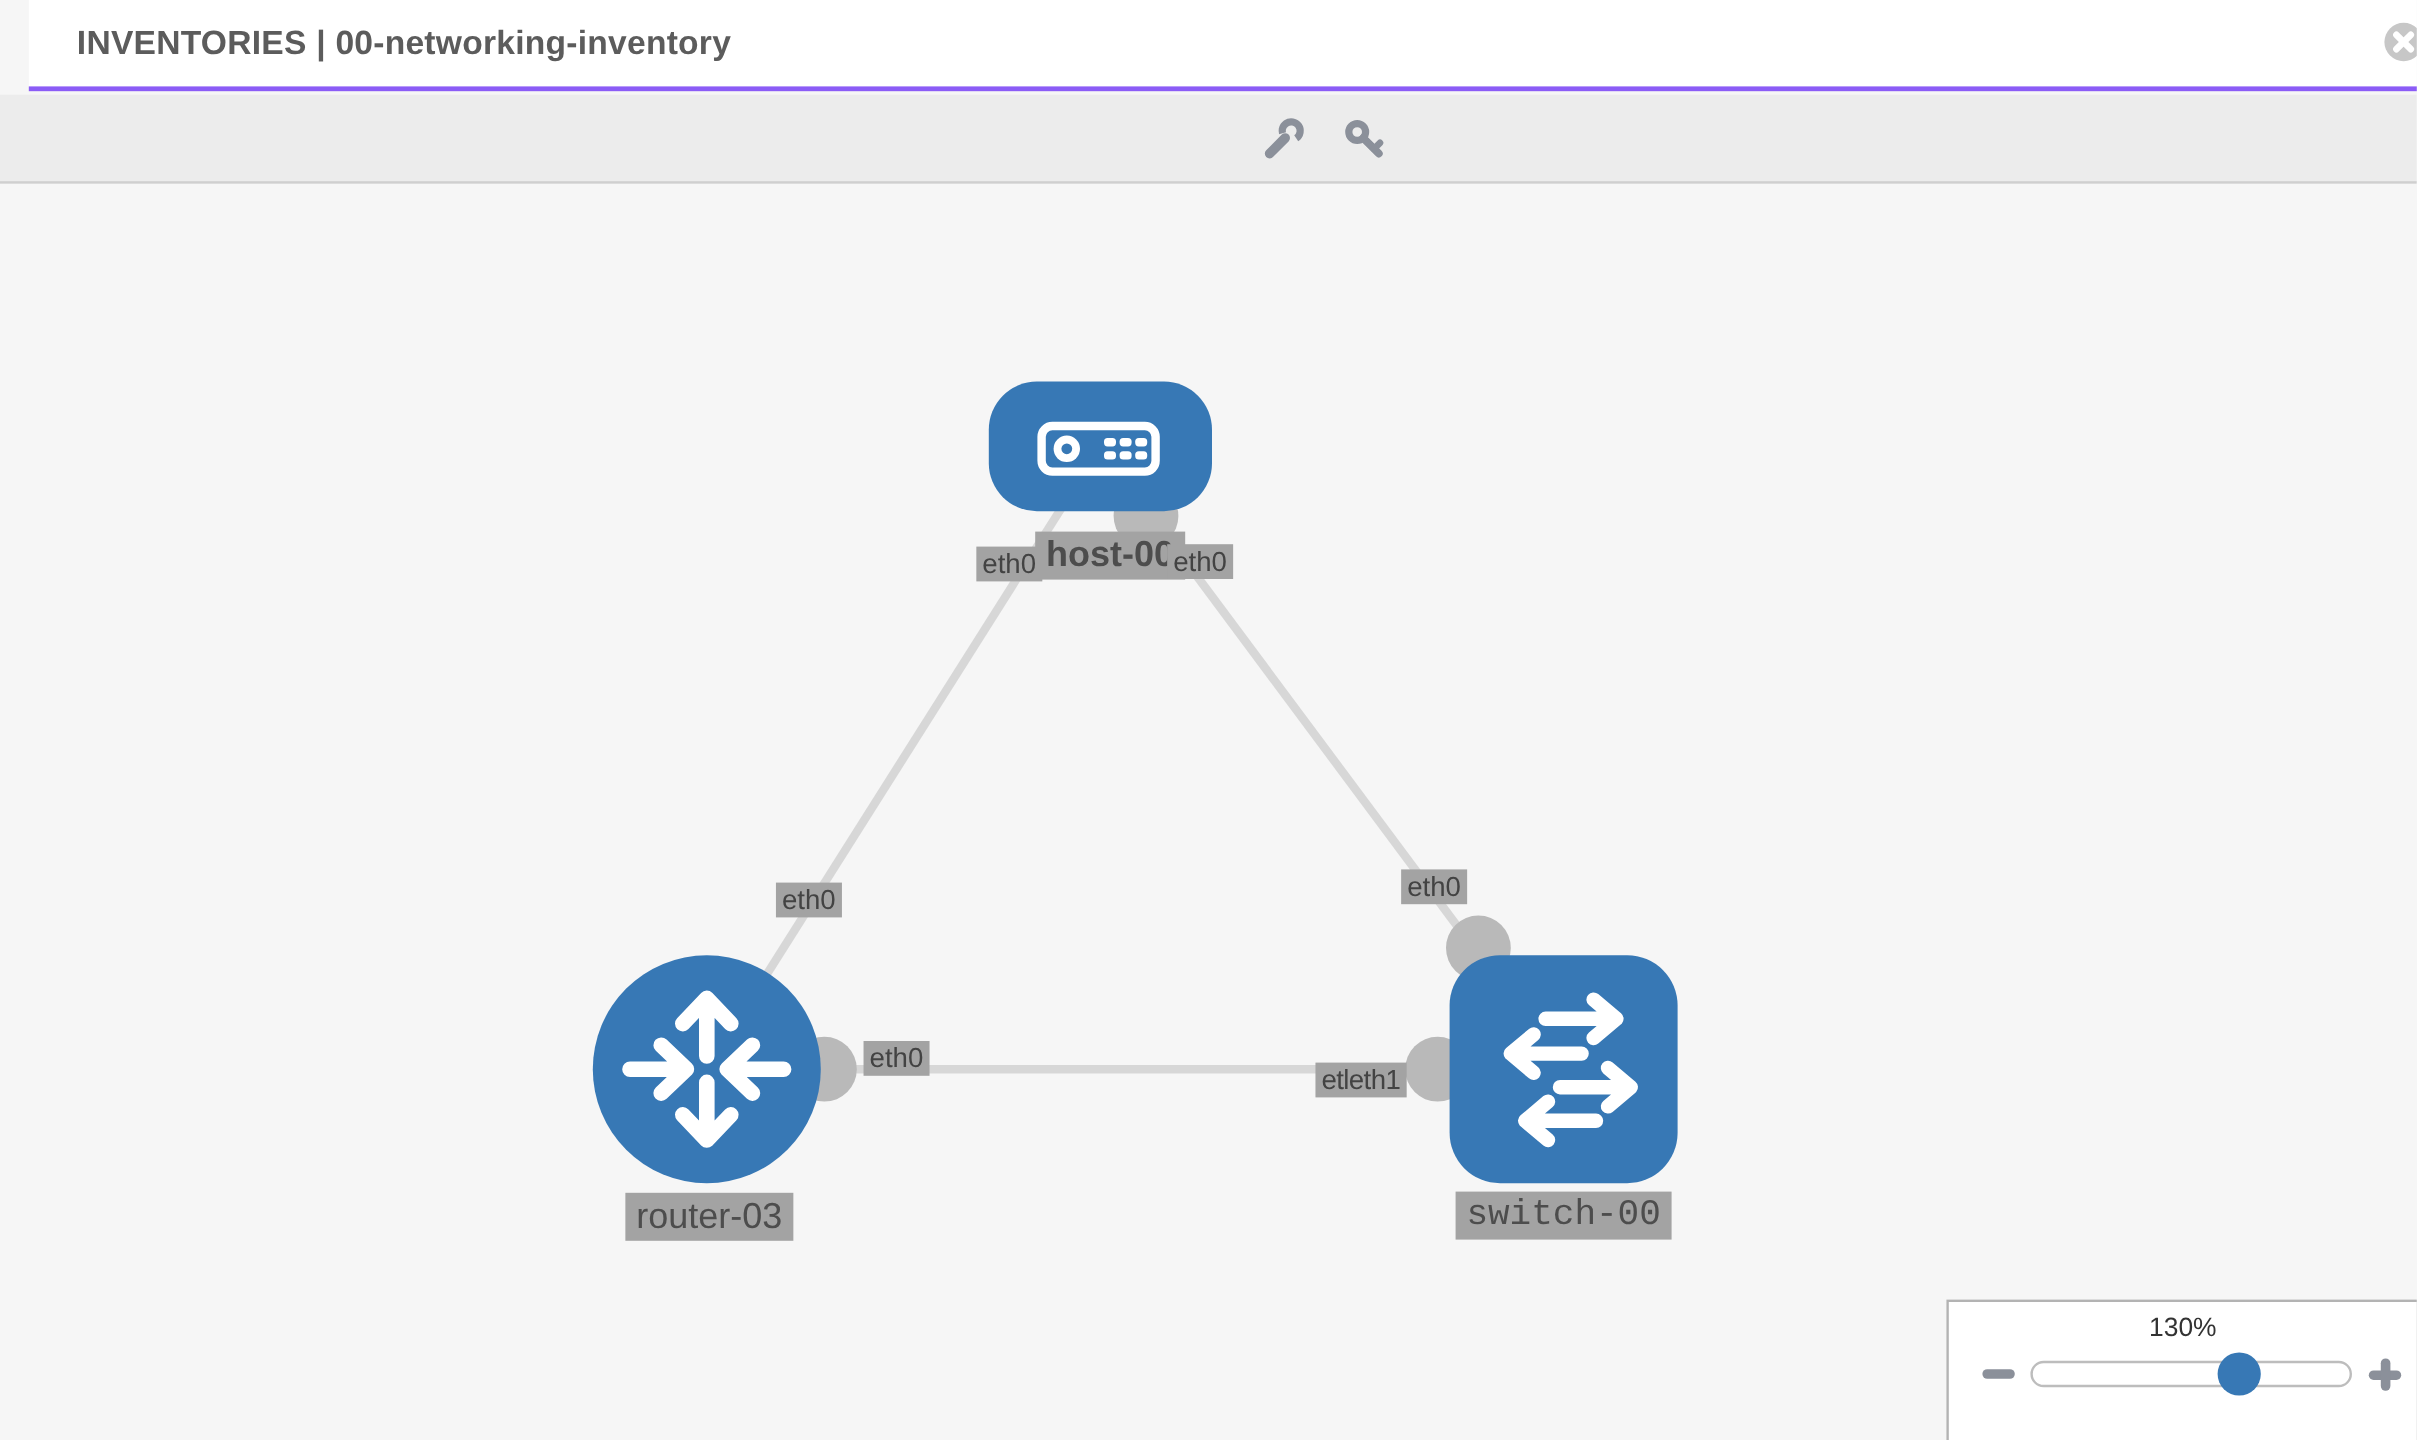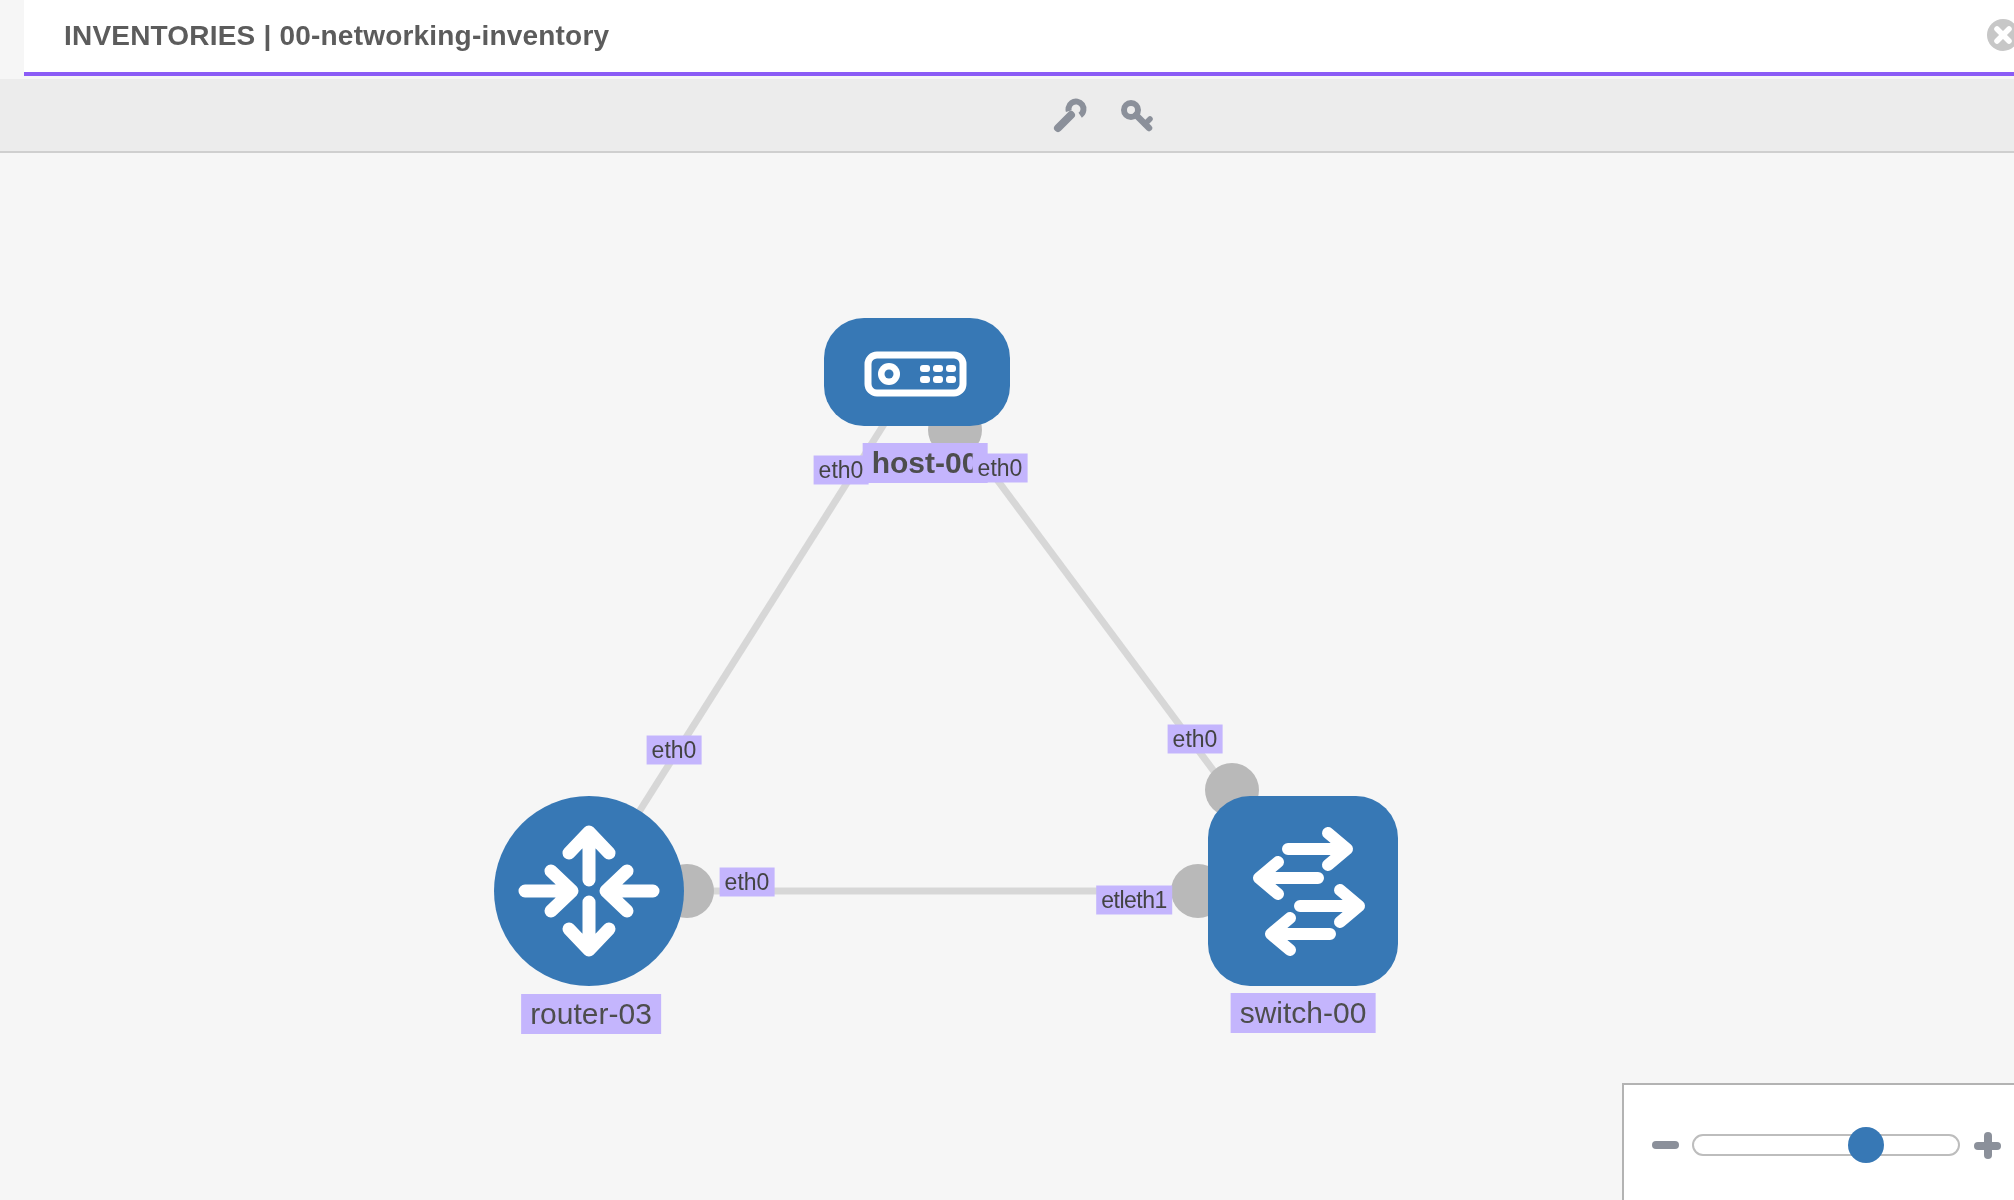--- a/index.html
+++ b/index.html
@@ -54,21 +54,21 @@
   .graph-svg { position:absolute; left:0; top:0; width:2014px; height:1200px; z-index:1; }
   .node {
     position:absolute; background:#3778b5; z-index:2; cursor:pointer;
     display:flex; align-items:center; justify-content:center;
   }
   .node-host   { left:824px;  top:318px; width:186px; height:108px; border-radius:40px; }
   .node-router { left:494px;  top:796px; width:190px; height:190px; border-radius:50%; }
   .node-switch { left:1208px; top:796px; width:190px; height:190px; border-radius:42px; }
 
   .graph-label {
-    position:absolute; z-index:3; background:#c4b5fd; color:#4d4d4d;
+    position:absolute; z-index:3; background:#a3a3a3; color:#4d4d4d;
     white-space:nowrap; transform:translate(-50%,-50%);
   }
   .node-label { font-size:30px; padding:3px 9px; }
   .eth-label  { font-size:23px; padding:1px 5px; color:#434343; }
 
   
   .zoom-panel {
     position:absolute; left:1622px; top:1083px; width:394px; height:119px;
     background:#ffffff; border:2px solid #b3b3b3; z-index:5;
   }
@@ -142,21 +142,21 @@
       <path d="M80 53 H132 M120 37 L139 53 L120 69"></path>
       <path d="M110 82 H58 M70 66 L51 82 L70 98"></path>
       <path d="M92 110 H144 M132 94 L151 110 L132 126"></path>
       <path d="M122 138 H70 M82 122 L63 138 L82 154"></path>
     </g>
   </svg>
 </div>
 
 <div class="graph-label node-label" style="left:925px; top:463px;font-weight:bold;">host-00</div>
 <div class="graph-label node-label" style="left:591px; top:1014px;">router-03</div>
-<div class="graph-label node-label" style="left:1303px; top:1013px;">switch-00</div>
+<div class="graph-label node-label" style="left:1303px; top:1013px;font-family:Liberation Mono, monospace;">switch-00</div>
 
 <div class="graph-label eth-label" style="left:841px; top:470px;">eth0</div>
 <div class="graph-label eth-label" style="left:674px; top:750px;">eth0</div>
 <div class="graph-label eth-label" style="left:1000px; top:468px;">eth0</div>
 <div class="graph-label eth-label" style="left:1195px; top:739px;">eth0</div>
 <div class="graph-label eth-label" style="left:747px; top:882px;">eth0</div>
 <div class="graph-label eth-label" style="left:1134px; top:900px; letter-spacing:-0.5px;">etleth1</div>
 
 <div class="header">
   <div class="page-title">INVENTORIES | 00-networking-inventory</div>
@@ -192,18 +192,19 @@
     <line x1="27" y1="27" x2="32" y2="22" stroke="#8b909a" stroke-width="5.5" stroke-linecap="round"></line>
   </svg>
 </div>
 
 <div class="select-box search-box">
   <span class="select-label">SEARCH</span>
   <span class="caret"></span>
 </div>
 
 <div class="zoom-panel">
+  <div class="zoom-level">130%</div>
   <div class="zoom-minus"></div>
   <div class="zoom-track">
     <div class="zoom-thumb"></div>
   </div>
   <div class="zoom-plus"></div>
 </div>
 
 </body></html>

